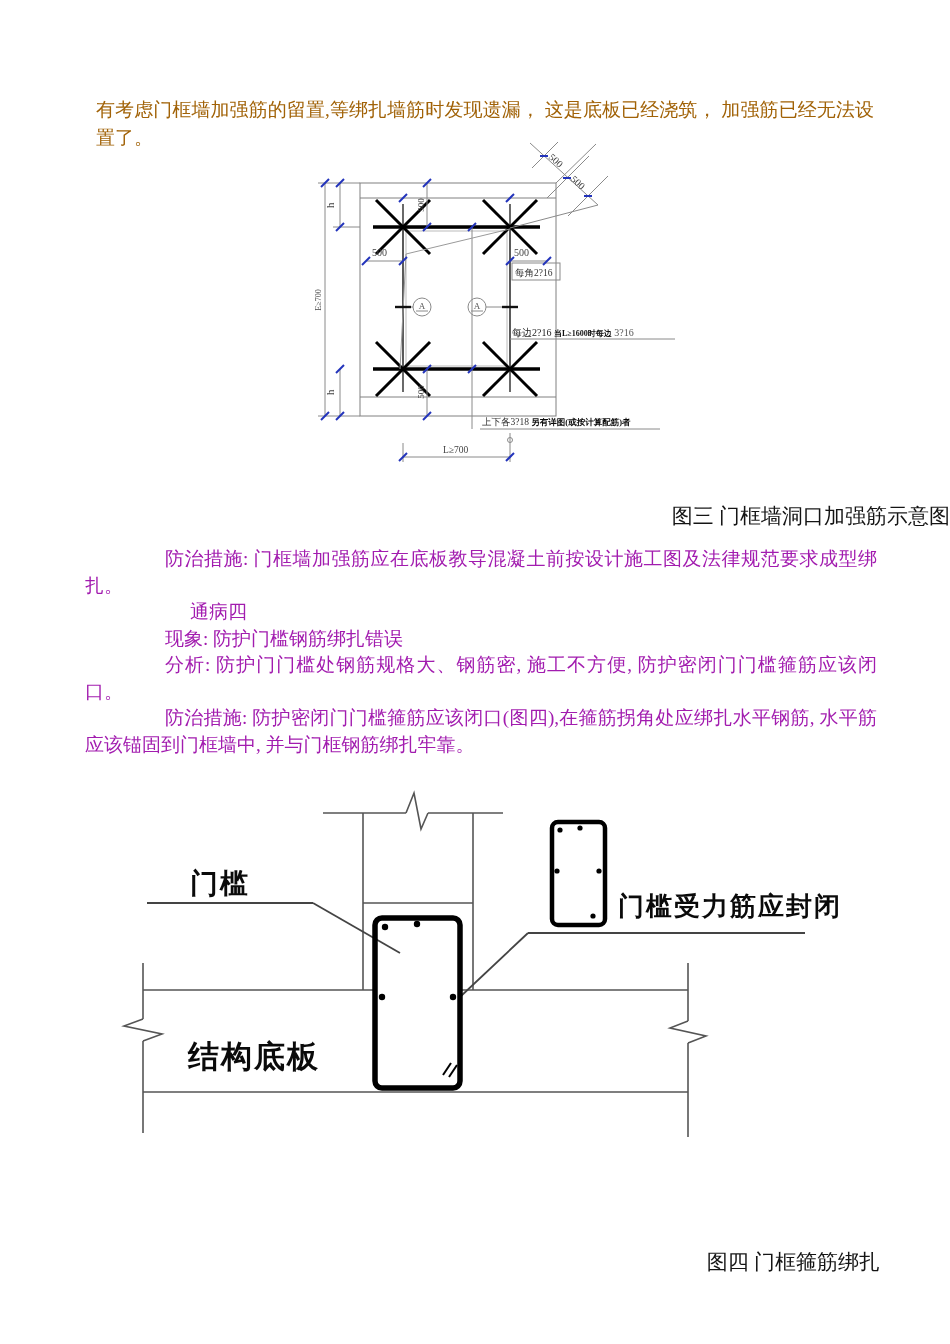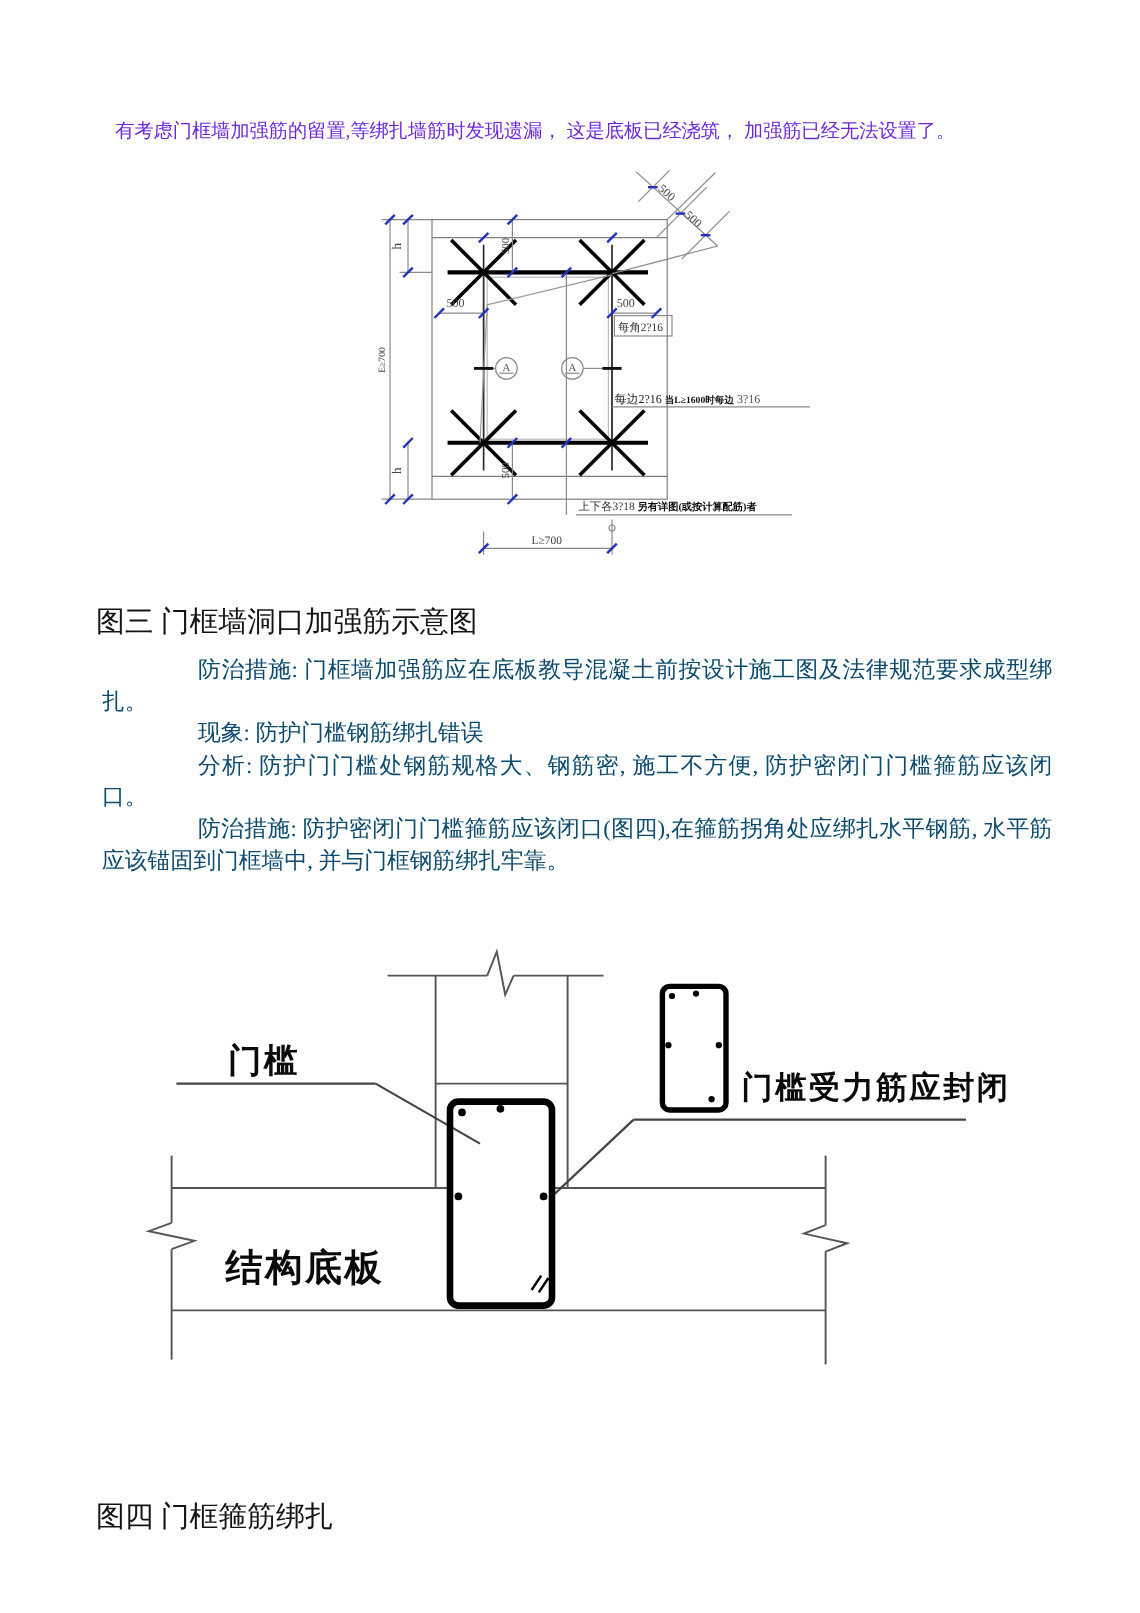--- a/index.html
+++ b/index.html
@@ -1,23 +1,23 @@
 <!DOCTYPE html>
 <html><head>
 <meta charset="utf-8">
 <style>
   html,body{margin:0;padding:0;background:#ffffff;}
   body{width:950px;height:1344px;position:relative;overflow:hidden;
        font-family:"Liberation Serif","DejaVu Serif",serif;color:#1a1a1a;}
   .abs{position:absolute;}
-  .bodytext{font-size:16px;line-height:28px;text-align:justify;color:#6d28d9;}
-  .bodytext2{font-size:19px;line-height:26.5px;text-align:justify;color:#0c4a6e;}
+  .bodytext{font-size:19px;line-height:28px;text-align:justify;color:#a16207;}
+  .bodytext2{font-size:19px;line-height:26.5px;text-align:justify;color:#a21caf;}
   .indent1{text-indent:80px;margin:0;}
   .indent2{text-indent:105px;margin:0;}
-  .caption{font-size:24px;color:#141414;text-align:left;}
+  .caption{font-size:21px;color:#141414;text-align:right;}
   svg text{font-family:"Liberation Serif","DejaVu Serif",serif;}
   .dimtxt{fill:#444;}
   .figlabel{fill:#0a0a0a;font-weight:700;letter-spacing:2px;}
 </style>
 </head>
 <body>
 
 <div class="abs bodytext" style="left:96px;top:96px;width:778px;">有考虑门框墙加强筋的留置,等绑扎墙筋时发现遗漏， 这是底板已经浇筑， 加强筋已经无法设置了。</div>
 
 <div class="abs" style="left:300px;top:140px;width:440px;height:345px;">
@@ -142,20 +142,21 @@
     <tspan fill="#0a0a0a" font-size="8.5" font-weight="bold">另有详图(或按计算配筋)者</tspan>
   </text>
   <text class="dimtxt" font-size="9.5" x="143" y="313">L≥700</text>
 </svg>
 </div>
 
 <div class="abs caption" style="left:80px;top:502px;width:870px;">图三 门框墙洞口加强筋示意图</div>
 
 <div class="abs" style="left:85px;top:546px;width:792px;">
   <p class="bodytext2 indent1">防治措施: 门框墙加强筋应在底板教导混凝土前按设计施工图及法律规范要求成型绑扎。</p>
+  <p class="bodytext2 indent2">通病四</p>
   <p class="bodytext2 indent1">现象: 防护门槛钢筋绑扎错误</p>
   <p class="bodytext2 indent1">分析: 防护门门槛处钢筋规格大、钢筋密, 施工不方便, 防护密闭门门槛箍筋应该闭口。</p>
   <p class="bodytext2 indent1">防治措施: 防护密闭门门槛箍筋应该闭口(图四),在箍筋拐角处应绑扎水平钢筋, 水平筋应该锚固到门框墙中, 并与门框钢筋绑扎牢靠。</p>
 </div>
 
 <div class="abs" style="left:110px;top:775px;width:790px;height:375px;text-align:right;">
 <svg width="790" height="375" viewBox="0 0 790 375">
 
   <g stroke="#555" stroke-width="1.6" fill="none">
     <line x1="213" y1="38" x2="296" y2="38"></line>

